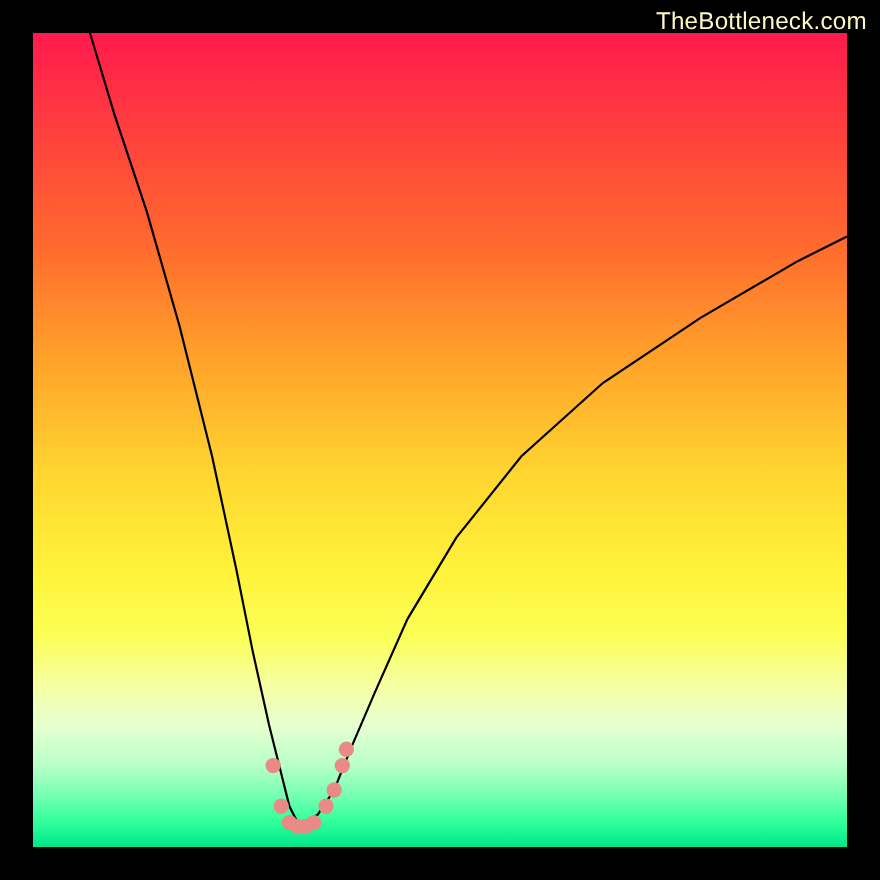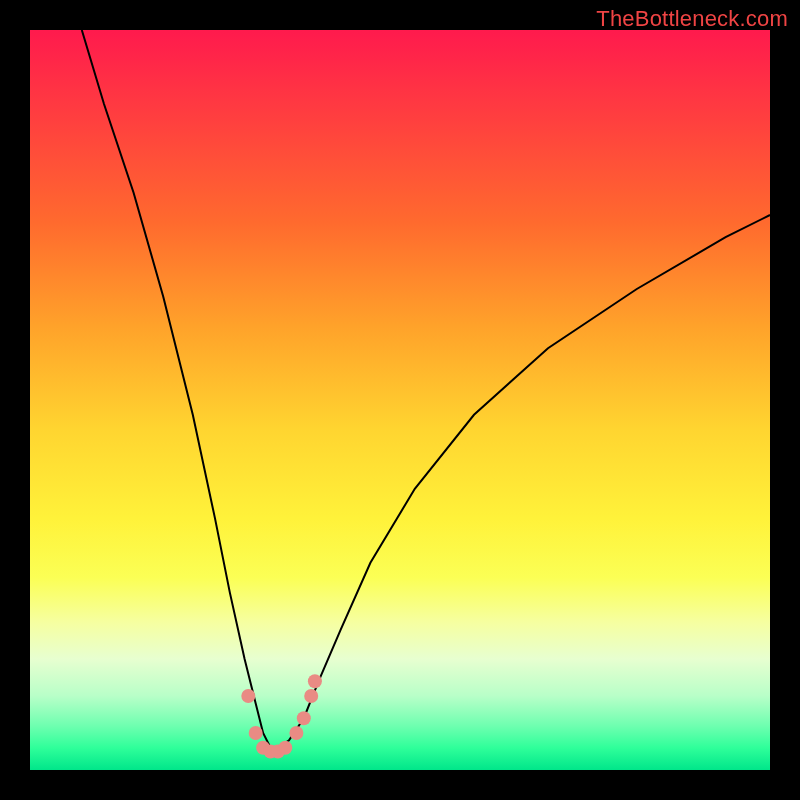--- a/index.html
+++ b/index.html
@@ -38,21 +38,21 @@
       #6fffb0 94%,
       #2fff9a 97%,
       #00e68a 100%);
   }
   .watermark {
     position: absolute;
     top: 6px;
     right: 12px;
     font-family: Arial, Helvetica, sans-serif;
     font-size: 22px;
-    color: #ef4444;
+    color: #fef9c3;
     letter-spacing: 0.2px;
     user-select: none;
   }
   svg.curve {
     position: absolute;
     left: 0;
     top: 0;
     width: 740px;
     height: 740px;
     overflow: visible;

